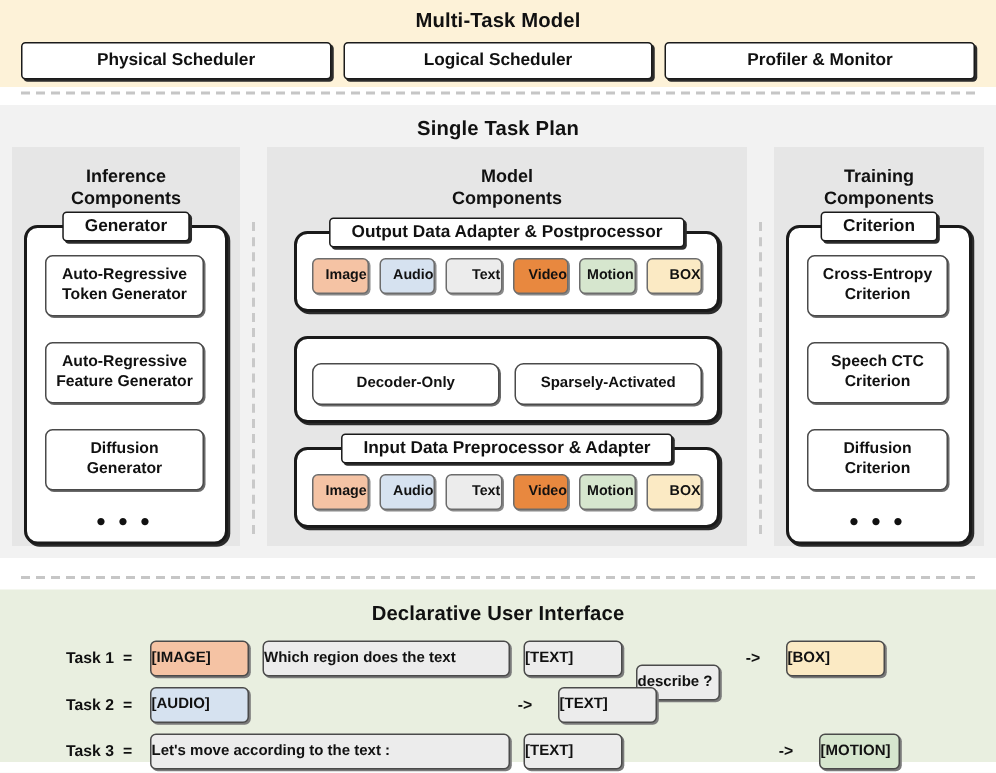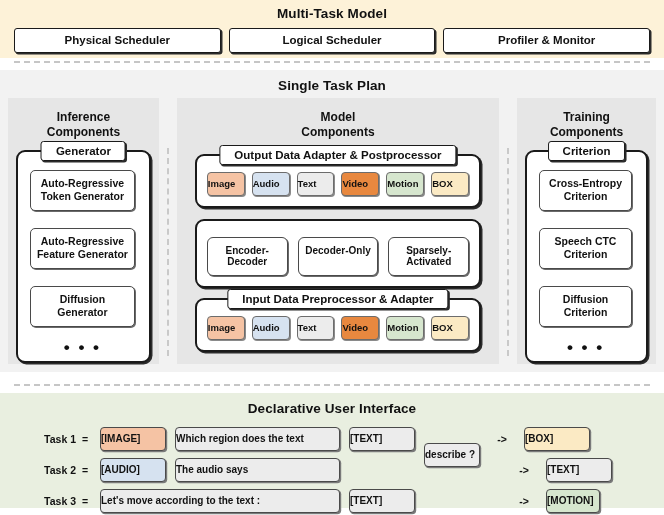--- a/index.html
+++ b/index.html
@@ -167,21 +167,21 @@
     padding: 16px 10px 10px 10px;
   }
 
   .chip-row {
     display: flex;
     gap: 7px;
     justify-content: center;
   }
   .chip {
     flex: 1 1 0;
-    text-align: left;
+    text-align: right;
     font-size: 9.5px;
     font-weight: bold;
     border: 1.3px solid #6c6c6c;
     border-radius: 4px;
     padding: 5px 0 6px 0;
     box-shadow: 1px 1px 0 #8a8a8a;
   }
 
   .arch-row {
     display: flex;
@@ -301,21 +301,20 @@
             <div class="chip" style="background: rgb(214, 226, 240);">Audio</div>
             <div class="chip" style="background: rgb(236, 236, 236);">Text</div>
             <div class="chip" style="background: rgb(232, 136, 63);">Video</div>
             <div class="chip" style="background: rgb(214, 230, 206);">Motion</div>
             <div class="chip" style="background: rgb(251, 234, 196);">BOX</div>
           </div>
         </div>
 
         <div class="group model-group">
           <div class="arch-row">
-            <div class="arch-box">Encoder-Decoder</div>
             <div class="arch-box">Decoder-Only</div>
             <div class="arch-box">Sparsely-Activated</div>
           </div>
         </div>
 
         <div class="group model-group">
           <div class="group-label">Input Data Preprocessor &amp; Adapter</div>
           <div class="chip-row">
             <div class="chip" style="background: rgb(245, 195, 164);">Image</div>
             <div class="chip" style="background: rgb(214, 226, 240);">Audio</div>
@@ -363,21 +362,20 @@
         <div class="tok" style="width: 165px; background: rgb(236, 236, 236);">Which region does the text</div>
         <div class="tok" style="width: 66px; background: rgb(236, 236, 236);">[TEXT]</div>
         <div class="tok" style="width: 56px; background: rgb(236, 236, 236); margin-top: 32px;">describe ?</div>
         <div class="arrow">-&gt;</div>
         <div class="tok" style="width: 66px; background: rgb(251, 234, 196); margin-right: 0px;">[BOX]</div>
       </div>
       <div class="task-row">
         <div class="task-label">Task 2</div>
         <div class="task-eq">=</div>
         <div class="tok" style="width: 66px; background: rgb(214, 226, 240);">[AUDIO]</div>
-        <div class="tok" style="width: 165px; background: rgb(236, 236, 236);">The audio says</div>
         <div style="width: 162px;"></div>
         <div class="arrow">-&gt;</div>
         <div class="tok" style="width: 66px; background: rgb(236, 236, 236); margin-right: 0px;">[TEXT]</div>
       </div>
       <div class="task-row">
         <div class="task-label">Task 3</div>
         <div class="task-eq">=</div>
         <div class="tok" style="width: 240px; background: rgb(236, 236, 236);">Let's move according to the text :</div>
         <div class="tok" style="width: 66px; background: rgb(236, 236, 236);">[TEXT]</div>
         <div style="width: 87px;"></div>

